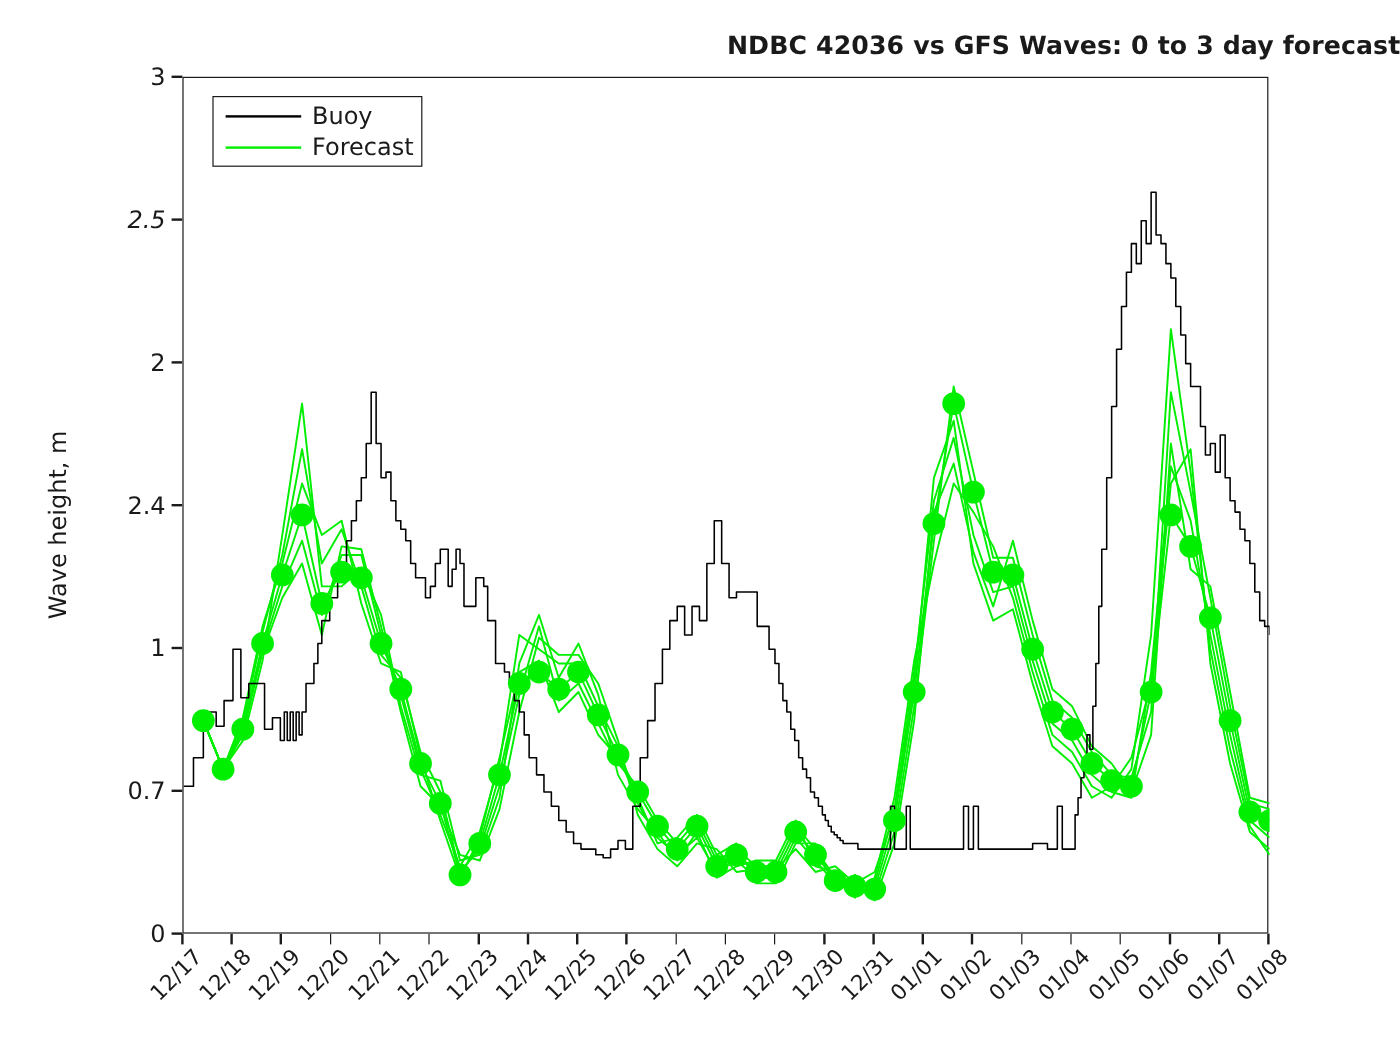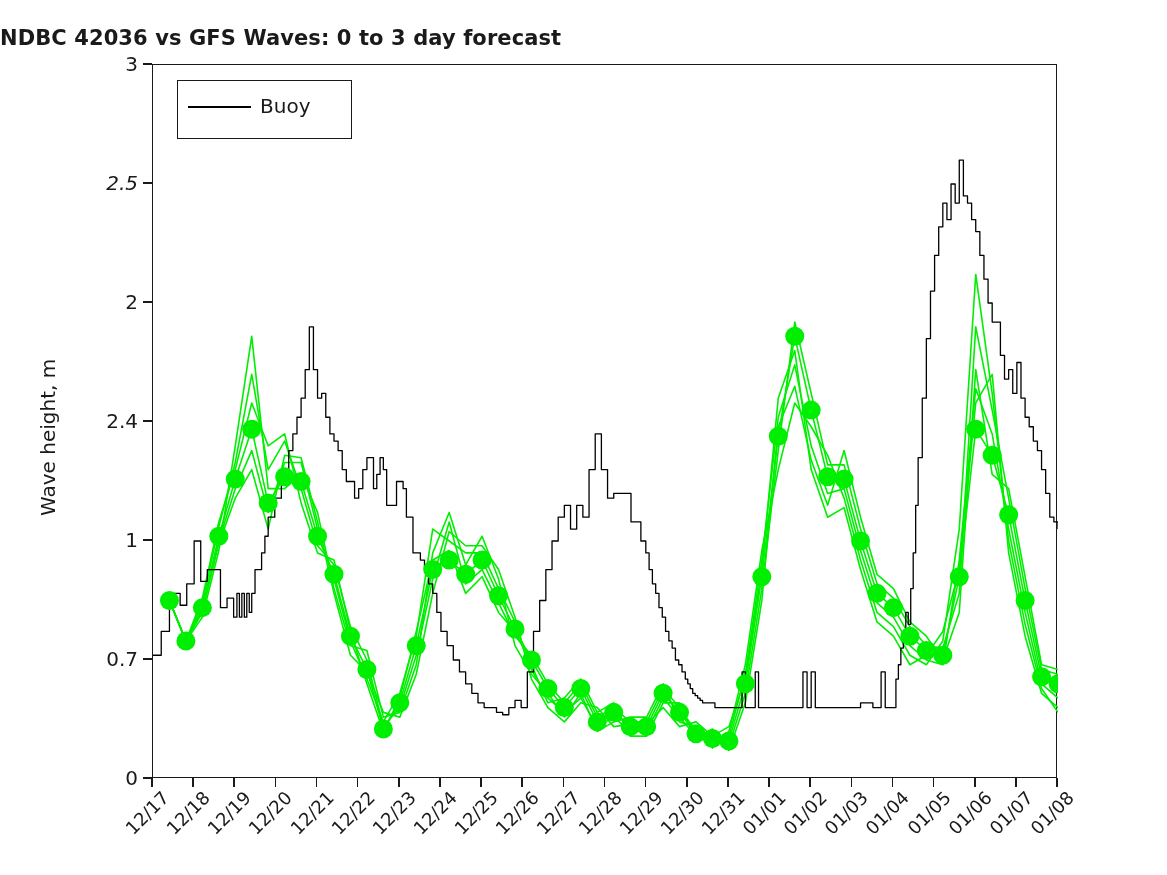--- a/index.html
+++ b/index.html
@@ -1,19 +1,19 @@
 <!DOCTYPE html>
 <html><head>
 <meta charset="utf-8">
 <style>
   html,body{margin:0;padding:0;background:#ffffff;}
   body{width:1167px;height:875px;overflow:hidden;
        font-family:"DejaVu Sans","Liberation Sans",sans-serif;}
   #figure{position:relative;width:1167px;height:875px;background:#ffffff;}
-  #chart-title{position:absolute;left:0;top:26px;width:1167px;text-align:left;
+  #chart-title{position:absolute;left:0;top:26px;width:1167px;text-align:right;
       font-size:21px;font-weight:bold;color:#1a1a1a;letter-spacing:0.1px;}
   #plot-area{position:absolute;left:152px;top:64px;width:905px;height:714px;
       border:1.6px solid #1a1a1a;box-sizing:border-box;background:#fff;}
   #plot-svg{position:absolute;left:0;top:0;width:905px;height:714px;display:block;}
   .ytick-label{position:absolute;right:0;text-align:right;width:60px;
       font-size:20px;color:#1a1a1a;transform:translateY(-50%);}
   #ylabel{position:absolute;font-size:20px;color:#1a1a1a;
       transform:rotate(-90deg);transform-origin:0 0;white-space:nowrap;}
   .xtick-label{position:absolute;font-size:18px;color:#1a1a1a;white-space:nowrap;
       transform:rotate(-45deg);transform-origin:100% 0;text-align:right;}
@@ -171,19 +171,23 @@
           <circle cx="839.18" cy="390.32" r="9.5" fill="#00ee00"></circle>
           <circle cx="855.64" cy="449.82" r="9.5" fill="#00ee00"></circle>
           <circle cx="872.09" cy="535.50" r="9.5" fill="#00ee00"></circle>
           <circle cx="888.55" cy="611.66" r="9.5" fill="#00ee00"></circle>
           <circle cx="905.00" cy="618.80" r="9.5" fill="#00ee00"></circle>
         </g>
     </svg>
   </div>
 
   <div id="legend">
-    <div class="legend-row" style="top:13px;">
+    <div class="legend-row" style="top:3px;">
       <span class="legend-swatch" style="border-top-color: rgb(0, 0, 0);"></span>
       <span class="legend-text">Buoy</span>
+    </div>
+    <div class="legend-row" style="top:29px;">
+      <span class="legend-swatch" style="border-top-color: rgb(0, 238, 0);"></span>
+      <span class="legend-text">Forecast</span>
     </div>
   </div>
 
 </div>
 
 </body></html>

